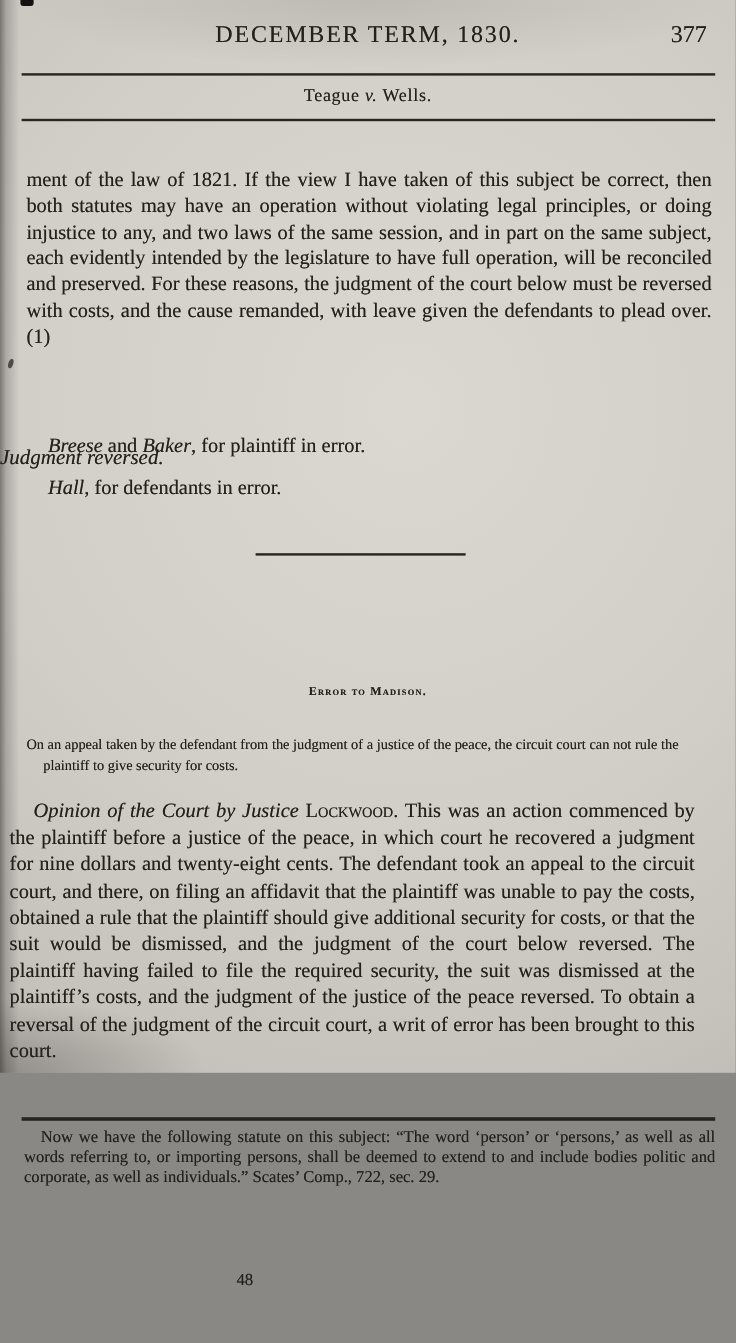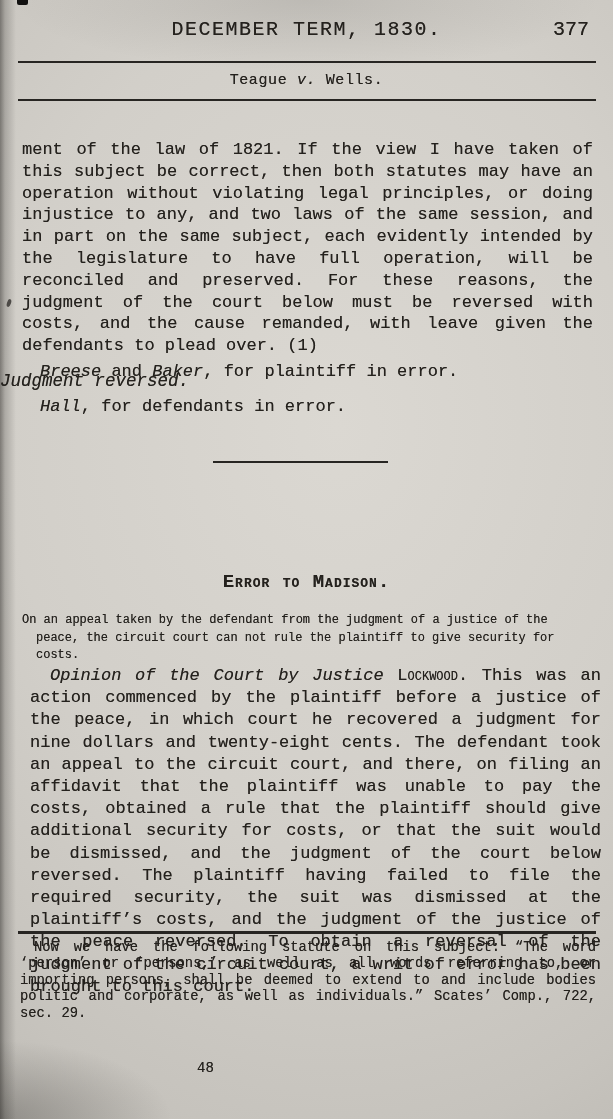--- a/index.html
+++ b/index.html
@@ -2,22 +2,22 @@
 <html><head>
 <meta charset="utf-8">
 <style>
   html, body { margin: 0; padding: 0; }
   body {
     width: 613px; height: 1119px; overflow: hidden;
     background: #8a8884;
   }
   .page {
     position: absolute; top: 0; left: 0;
-    width: 613px; height: 1119px;
-    font-family: Liberation Mono, monospace;
+    width: 613px; height: 894px;
+    font-family: Liberation Serif, serif;
     color: #24211d;
     background:
       linear-gradient(90deg, rgba(38,36,33,0.50) 0px, rgba(38,36,33,0.22) 5px, rgba(38,36,33,0.0) 16px),
       radial-gradient(ellipse 40% 10% at 0% 100%, rgba(38,36,33,0.30), rgba(38,36,33,0) 70%),
       radial-gradient(ellipse 60% 8% at 50% 0%, rgba(38,36,33,0.12), rgba(38,36,33,0) 80%),
       radial-gradient(ellipse 120% 85% at 55% 38%, #dbd8d2 0%, #d2cfc9 45%, #c6c3bd 75%, #b6b3ad 100%);
     text-shadow: 0 0 0.5px rgba(30,28,25,0.6);
   }
   .abs { position: absolute; }
   .italic { font-style: italic; }
@@ -38,26 +38,26 @@
   .judgment-line { top: 327px; left: 0; width: 583px; text-align: left;
     font-size: 17.5px; margin-top: 44px; }
   .counsel-1 { top: 362px; left: 40px; font-size: 17px; }
   .counsel-2 { top: 397px; left: 40px; font-size: 17px; }
 
   .section-divider { top: 461px; left: 213px; width: 175px; height: 2px; }
 
   .case-caption { top: 507px; left: 30px; width: 553px; text-align: center;
     font-size: 17.5px; line-height: 23.5px; }
   .error-heading { top: 571px; left: 0; width: 100%; text-align: center;
-    font-size: 19px; font-weight: bold; letter-spacing: 1px; }
+    font-size: 10px; font-weight: bold; letter-spacing: 1px; }
   .syllabus { top: 600px; left: 22px; width: 573px;
     font-size: 12px; line-height: 17.6px;
     padding-left: 14px; text-indent: -14px; box-sizing: border-box; }
 
-  .opinion-para { top: 648px; left: 30px; width: 571px;
+  .opinion-para { top: 648px; left: 8px; width: 571px;
     font-size: 17px; line-height: 22.2px; text-indent: 20px; }
 
   .footnote-rule { top: 931px; left: 18px; width: 578px; height: 3px; }
   .footnotes { top: 940px; left: 20px; width: 576px;
     font-size: 13.8px; line-height: 16.4px; }
   .footnotes p { margin: 0 0 3px 0; text-indent: 14px; text-align: justify; }
 
   .signature-mark { top: 1060px; left: 197px; font-size: 14px; }
 
   .mark-top-left { top: 0; left: 17px; width: 11px; height: 5px;

